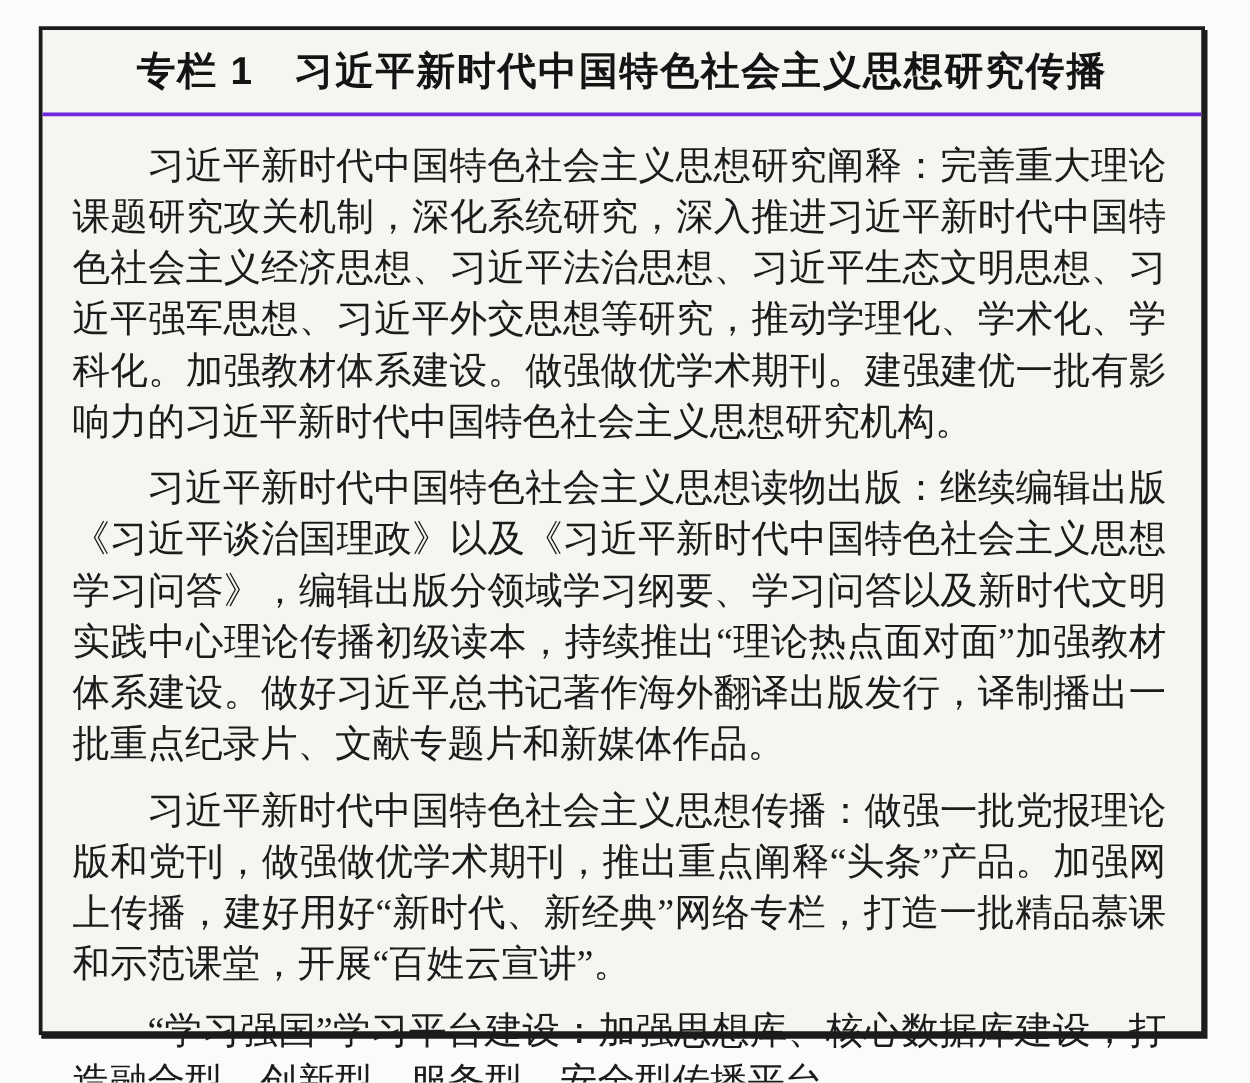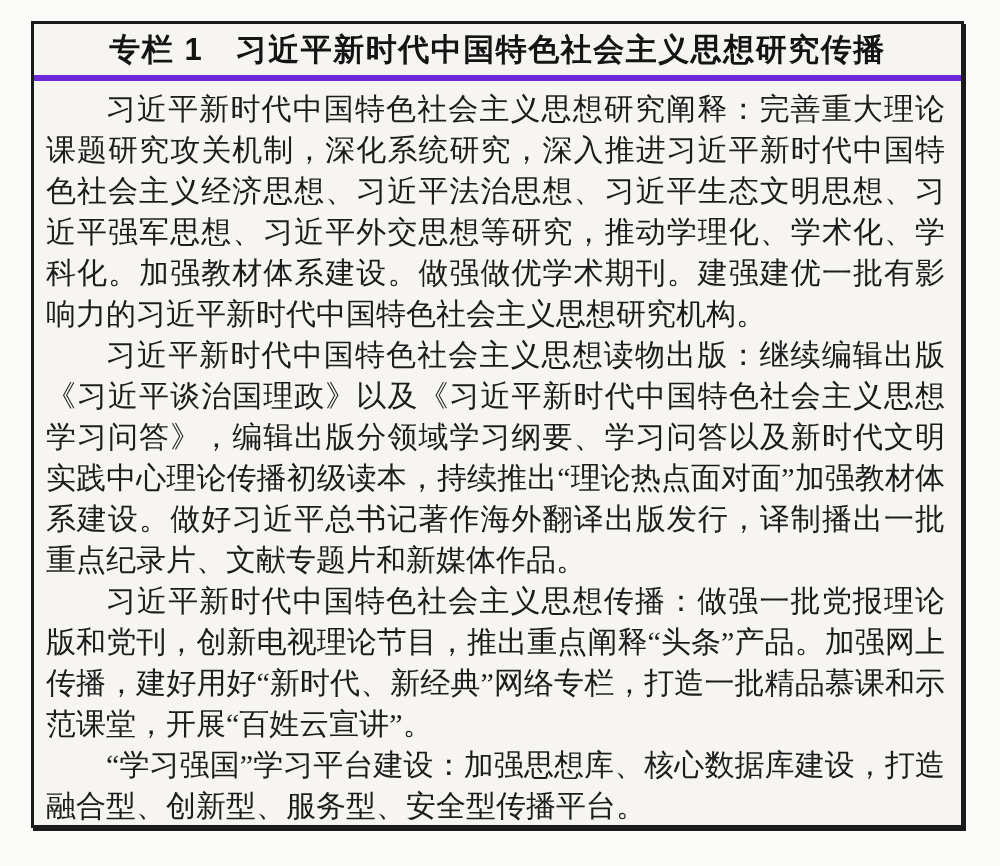--- a/index.html
+++ b/index.html
@@ -18,51 +18,51 @@
     left: 31px;
     top: 21px;
     width: 933px;
     height: 807px;
     box-sizing: border-box;
     background: #f6f5f2;
     border: 3px solid #1b1b1b;
     box-shadow: 2px 3px 0 #1b1b1b;
   }
   .panel-title {
-    height: 57px;
+    height: 69px;
     box-sizing: border-box;
-    border-bottom: 6px solid #6d28d9;
+    border-bottom: 3px solid #6d28d9;
     display: flex;
     align-items: center;
     justify-content: center;
     font-family: "Liberation Sans", sans-serif;
     font-weight: bold;
     font-size: 31px;
     letter-spacing: 1.5px;
     color: #141414;
     white-space: pre;
   }
   .panel-body {
     padding: 7px 16px 0 12px;
     font-family: "Liberation Serif", serif;
     font-size: 30px;
     line-height: 41px;
     color: #1c1c1c;
     text-align: justify;
   }
   .panel-body p {
-    margin: 0;
+    margin: 12px;
     padding: 0;
     text-indent: 2em;
   }
 </style>
 </head>
 <body>
 
 <div class="panel">
   <div class="panel-title">专栏 1　习近平新时代中国特色社会主义思想研究传播</div>
   <div class="panel-body">
     <p>习近平新时代中国特色社会主义思想研究阐释：完善重大理论课题研究攻关机制，深化系统研究，深入推进习近平新时代中国特色社会主义经济思想、习近平法治思想、习近平生态文明思想、习近平强军思想、习近平外交思想等研究，推动学理化、学术化、学科化。加强教材体系建设。做强做优学术期刊。建强建优一批有影响力的习近平新时代中国特色社会主义思想研究机构。</p>
     <p>习近平新时代中国特色社会主义思想读物出版：继续编辑出版《习近平谈治国理政》以及《习近平新时代中国特色社会主义思想学习问答》，编辑出版分领域学习纲要、学习问答以及新时代文明实践中心理论传播初级读本，持续推出“理论热点面对面”加强教材体系建设。做好习近平总书记著作海外翻译出版发行，译制播出一批重点纪录片、文献专题片和新媒体作品。</p>
-    <p>习近平新时代中国特色社会主义思想传播：做强一批党报理论版和党刊，创新电视理论节目，推出重点阐释“头条”产品。加强网上传播，建好用好“新时代、新经典”网络专栏，打造一批精品慕课和示范课堂，开展“百姓云宣讲”。</p>
+    <p>习近平新时代中国特色社会主义思想传播：做强一批党报理论版和党刊，做强做优学术期刊，推出重点阐释“头条”产品。加强网上传播，建好用好“新时代、新经典”网络专栏，打造一批精品慕课和示范课堂，开展“百姓云宣讲”。</p>
     <p>“学习强国”学习平台建设：加强思想库、核心数据库建设，打造融合型、创新型、服务型、安全型传播平台。</p>
   </div>
 </div>
 
 </body></html>

